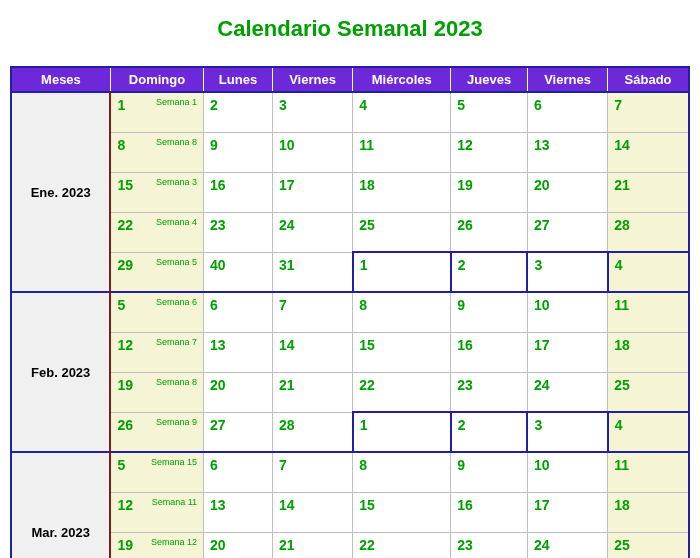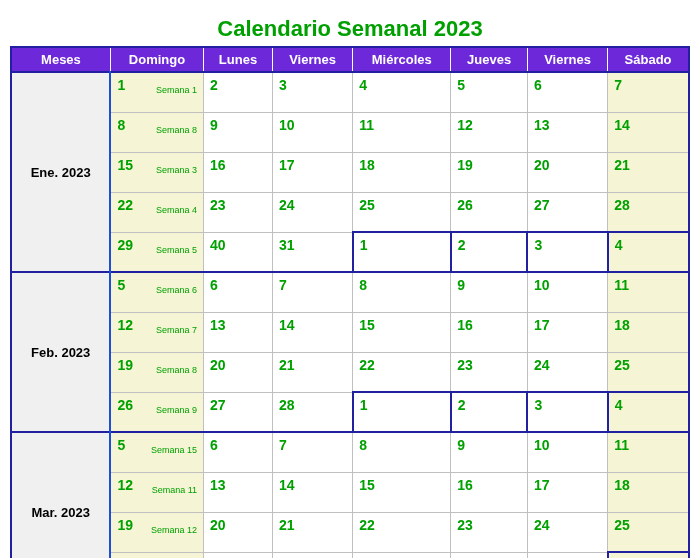--- a/index.html
+++ b/index.html
@@ -7,21 +7,21 @@
     margin: 0;
     padding: 10px;
     font-family: Arial, sans-serif;
     background: #fff;
   }
   .title {
     color: #00a000;
     text-align: center;
     font-size: 22px;
     font-weight: bold;
-    padding: 6px 0 4px 0;
+    padding: 6px 0 24px 0;
   }
   table {
     border-collapse: collapse;
     width: 680px;
     border: 2px solid #2020a0;
   }
   th {
     background: #6d28d9;
     color: #fff;
     font-size: 13px;
@@ -42,35 +42,35 @@
     background: #fff;
     position: relative;
   }
   td.month-label {
     background: #f0f0f0;
     color: #000;
     font-size: 13px;
     font-weight: bold;
     text-align: center;
     vertical-align: middle;
-    border-right: 2px solid #1d4ed8;
+    border-right: 2px solid #7f1d1d;
   }
   td.sunday-cell {
     background: #f5f5d5;
   }
   td.saturday-cell {
     background: #f5f5d5;
   }
   .day-num { display: inline-block; }
   .week-tag {
     font-size: 9px;
     color: #00a000;
     font-weight: normal;
     position: absolute;
-    top: 12px;
+    top: 4px;
     right: 6px;
   }
   tr.month-top td { border-top: 2px solid #2020a0; }
 
   
   td.next-month {
     border: 2px solid #2020a0 !important;
   }
 </style>
 </head>

